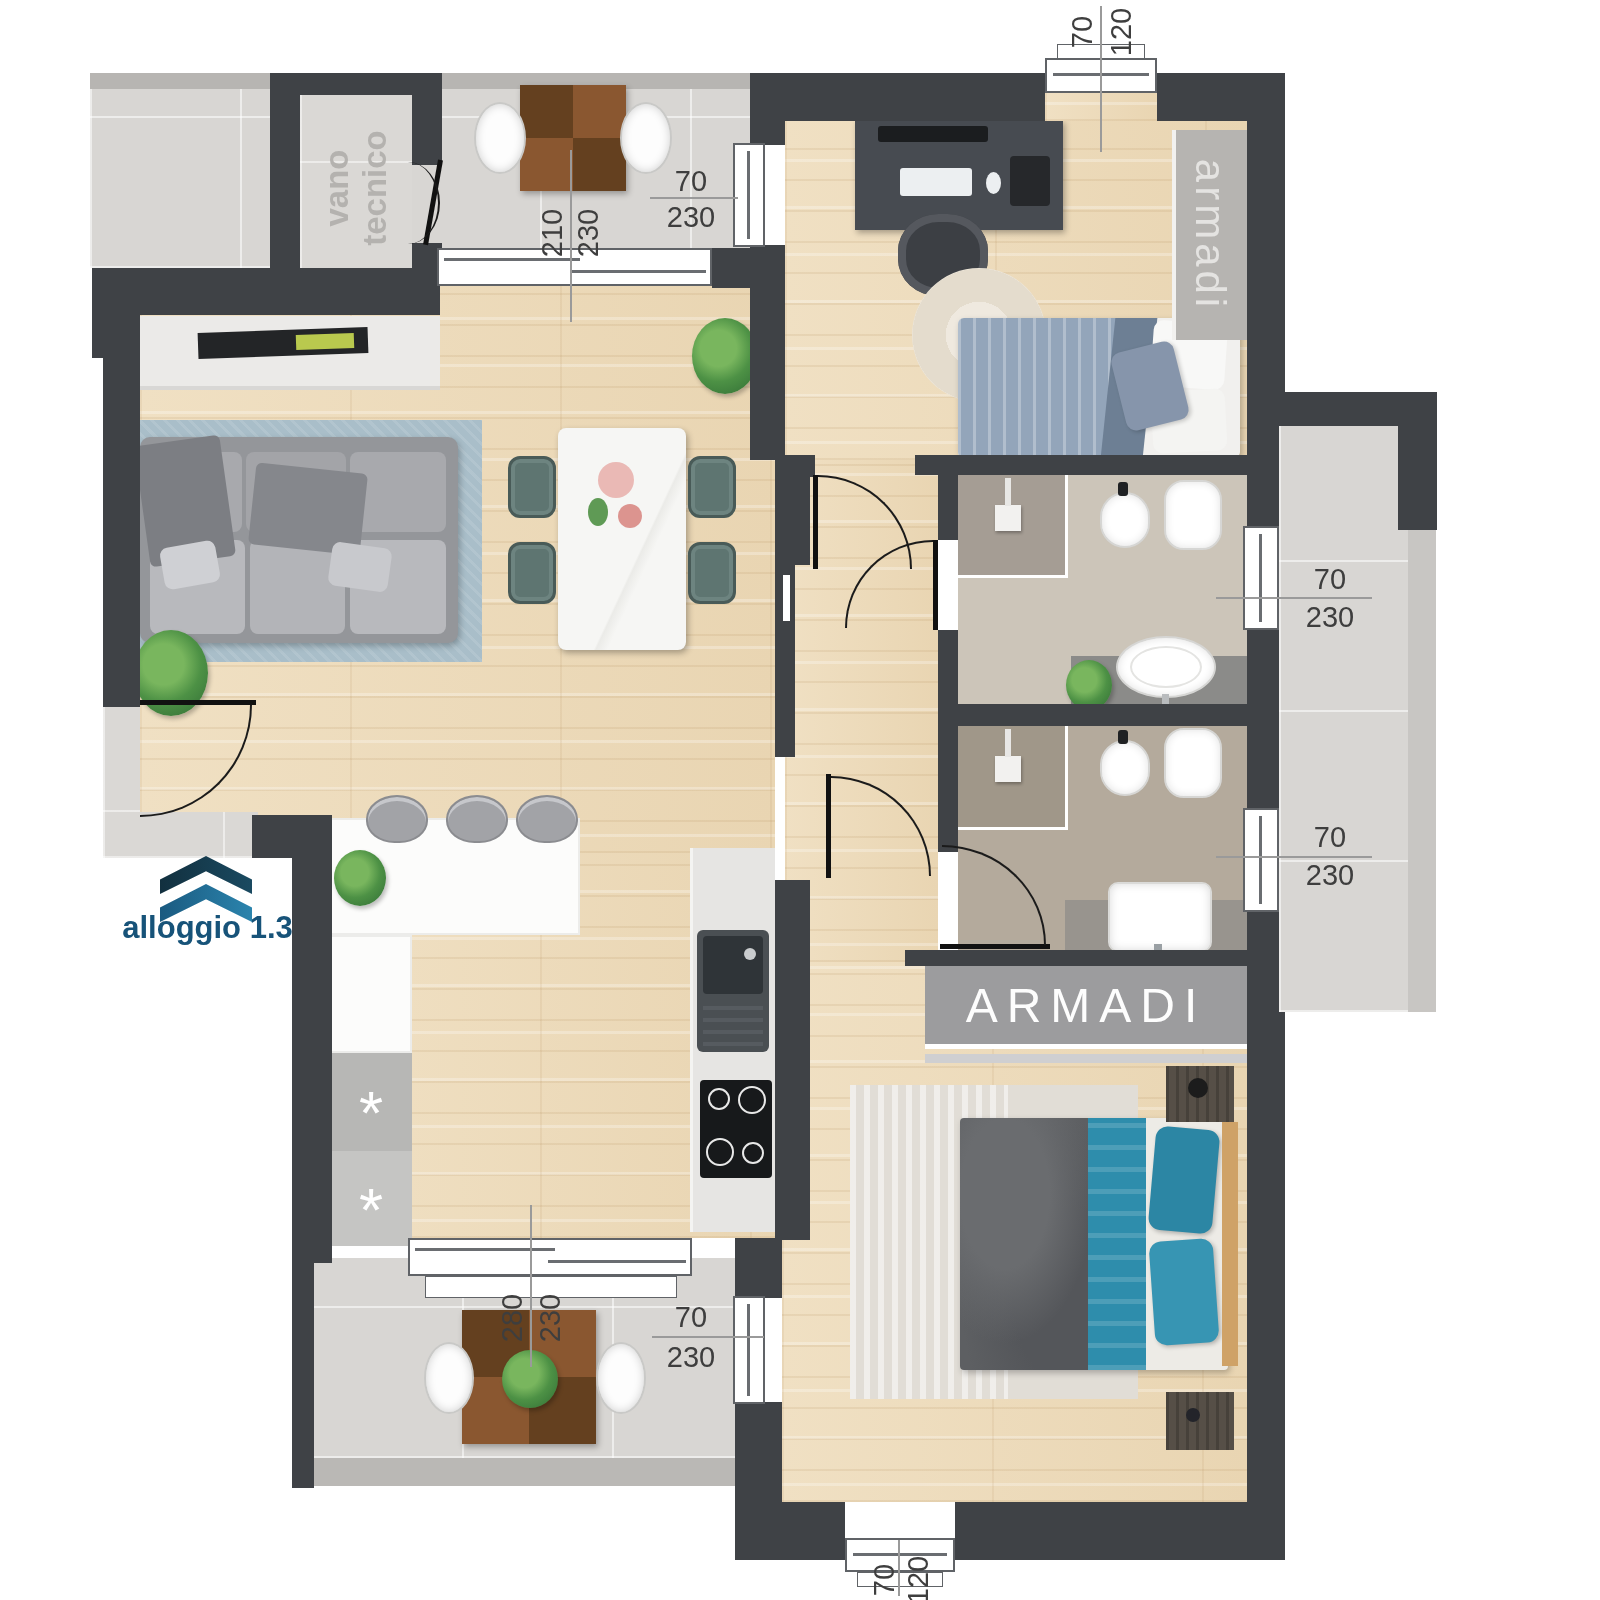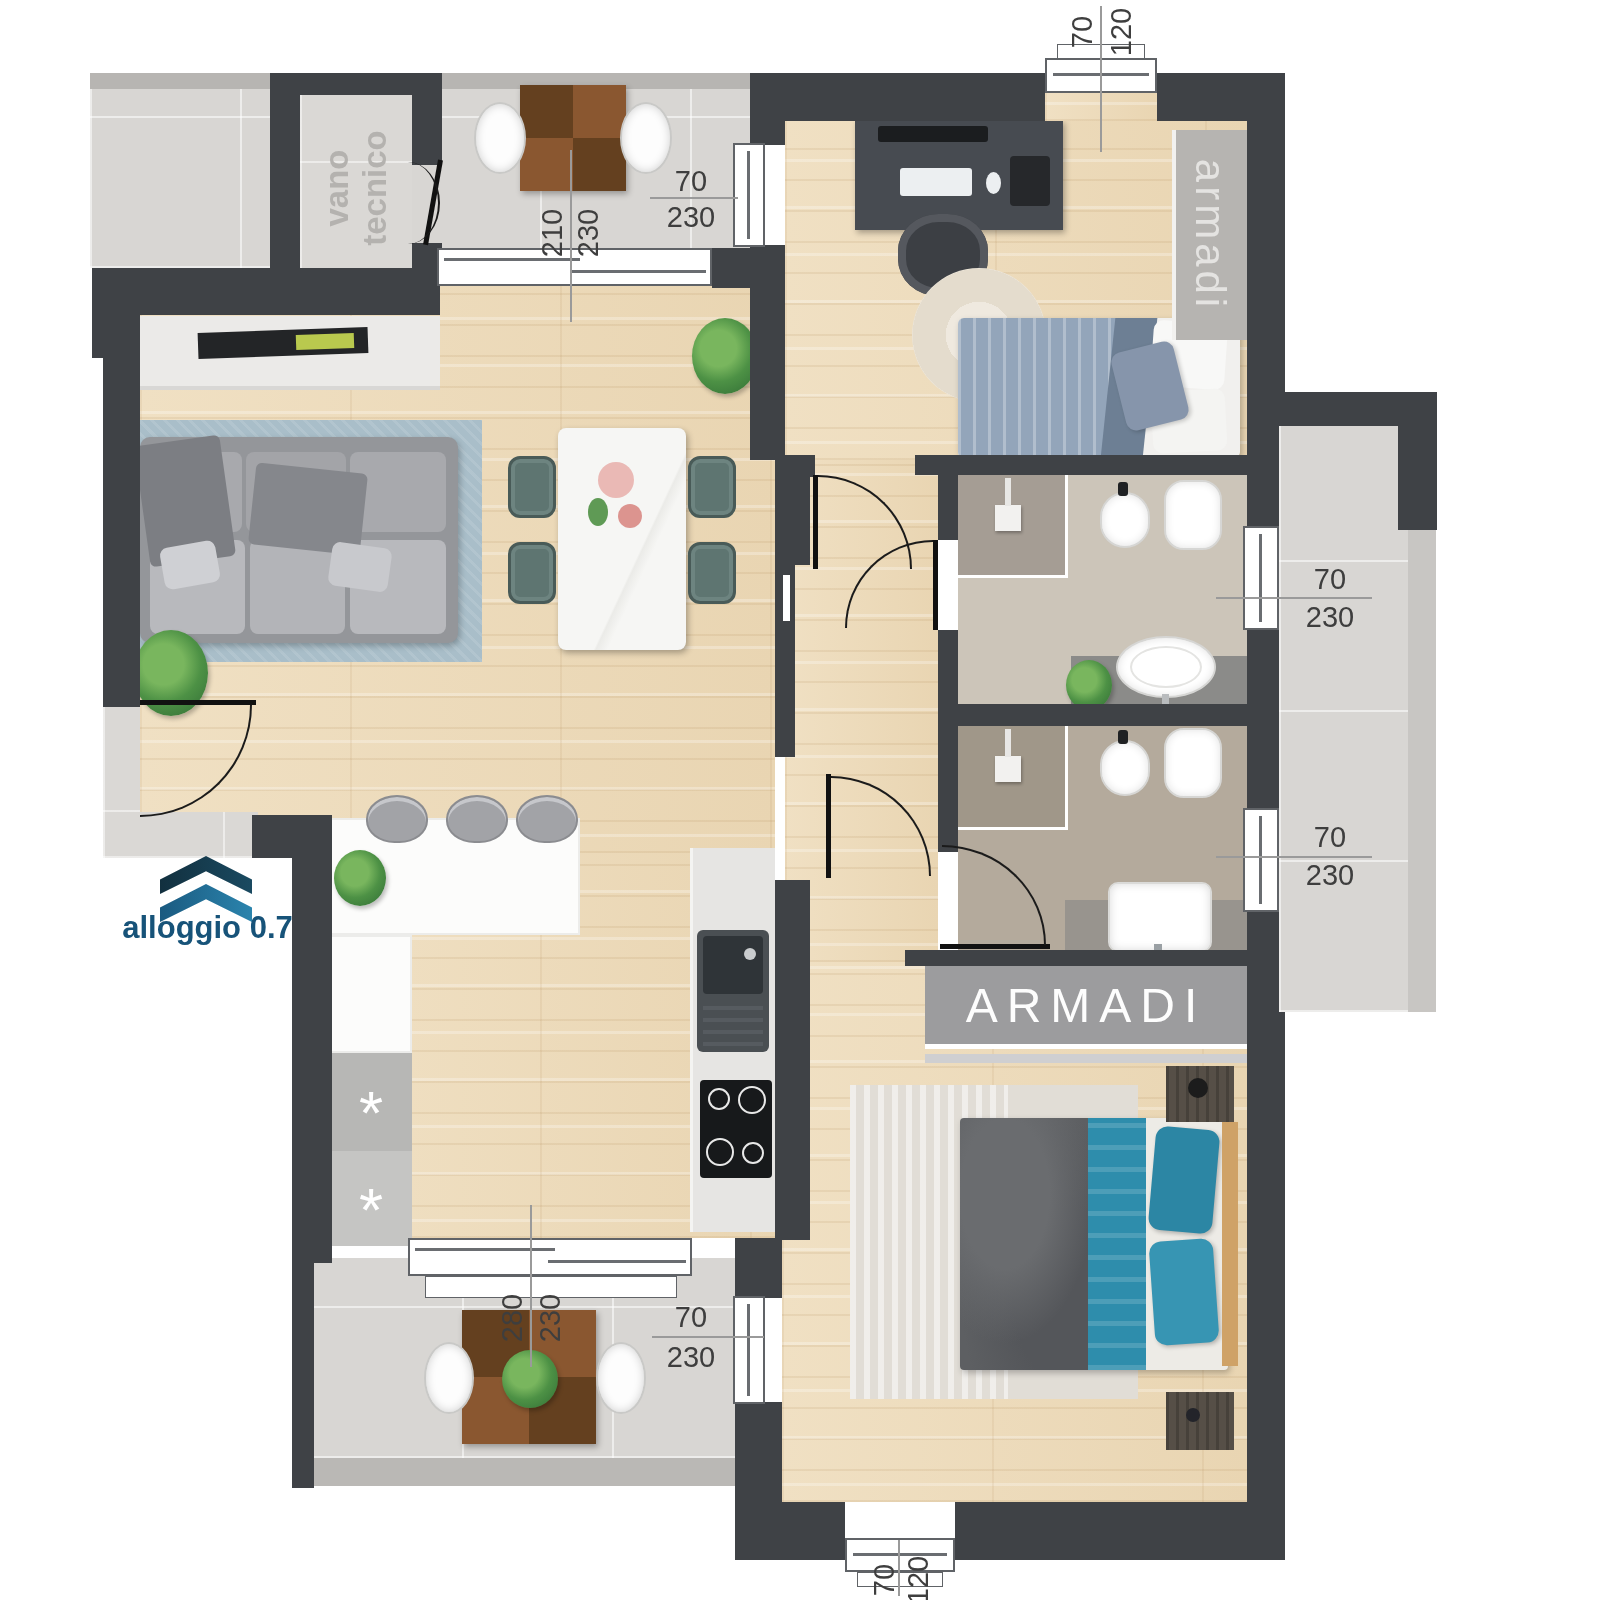--- a/index.html
+++ b/index.html
@@ -263,15 +263,15 @@
   <div class="dimt dimv" style="left:513px;top:1303px;width:74px;height:30px;"><span style="position:static;">230</span></div>
   <div class="dimt" style="left:650px;top:1302px;width:82px;height:30px;"><span style="position:static;">70</span></div>
   <div class="dimt" style="left:650px;top:1342px;width:82px;height:32px;"><span style="position:static;">230</span></div>
   <div class="dimt dimv" style="left:859px;top:1565px;width:50px;height:30px;"><span style="position:static;">70</span></div>
   <div class="dimt dimv" style="left:889px;top:1565px;width:58px;height:30px;"><span style="position:static;">120</span></div>
 
   <div style="left:283px;top:148px;width:150px;height:80px;transform:rotate(-90deg);font-size:33px;line-height:38px;color:#b4b2af;text-align:center;font-weight:bold;"><span style="position:static;">vano tecnico</span></div>
 
   <div style="left:160px;top:856px;width:92px;height:38px;background:linear-gradient(90deg,#12303f,#1a4a61);clip-path:polygon(50% 0%,100% 62%,100% 100%,50% 40%,0% 100%,0% 62%);"></div>
   <div style="left:160px;top:884px;width:92px;height:38px;background:linear-gradient(90deg,#1a5a80,#2b84ad);clip-path:polygon(50% 0%,100% 62%,100% 100%,50% 40%,0% 100%,0% 62%);"></div>
-  <div style="left:110px;top:908px;width:195px;height:40px;font-size:31px;font-weight:bold;color:#175379;text-align:center;line-height:40px;"><span style="position:static;">alloggio 0.7</span></div>
+  <div style="left:110px;top:908px;width:195px;height:40px;font-size:31px;font-weight:bold;color:#175379;text-align:center;line-height:40px;"><span style="position:static;">alloggio 1.3</span></div>
 
 </div>
 
 </body></html>

